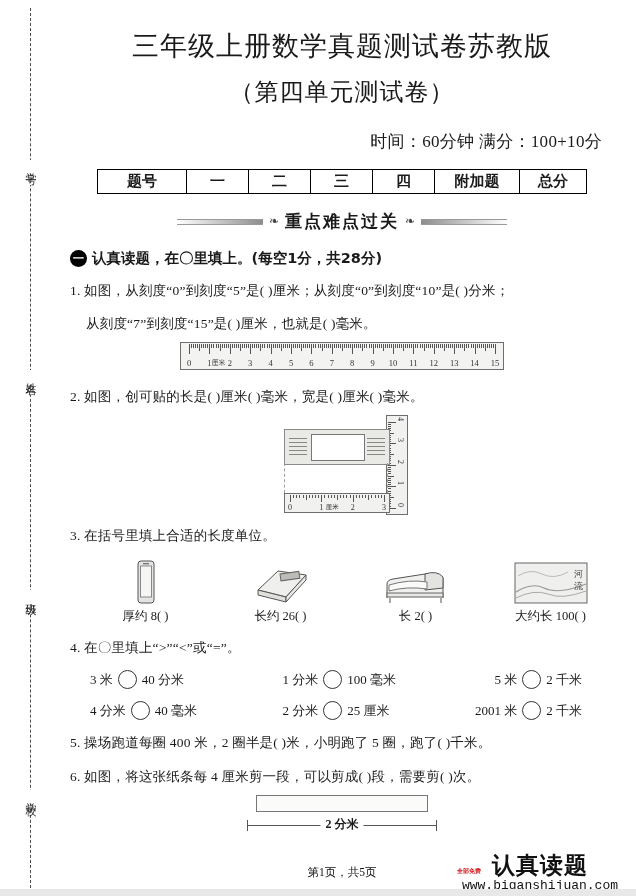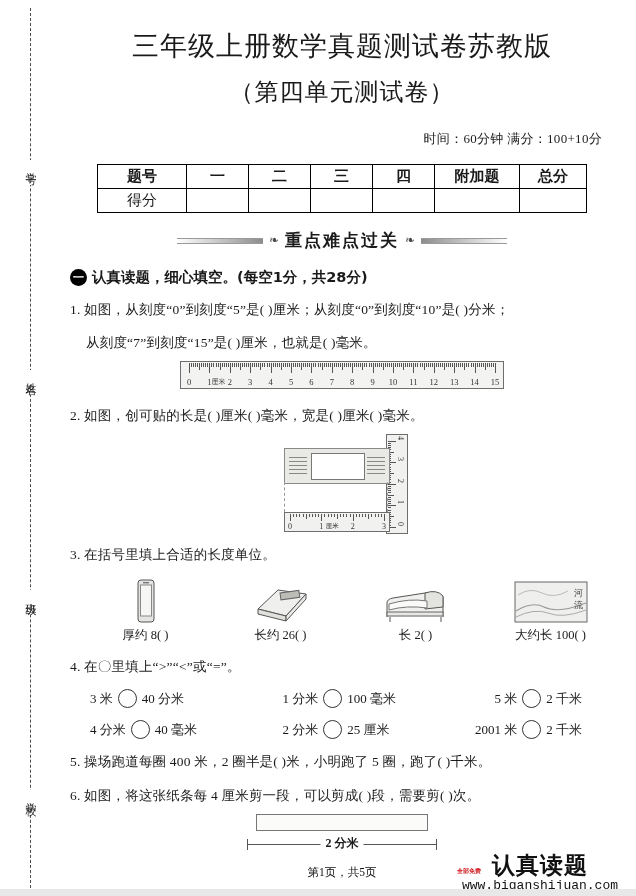--- a/index.html
+++ b/index.html
@@ -59,21 +59,21 @@
   }
   .subtitle {
     text-align: center;
     font-size: 24px;
     letter-spacing: 1px;
     margin: 12px 0 0 0;
   }
 
   .meta-line {
     text-align: right;
-    font-size: 13px;
+    font-size: 17px;
     margin: 22px 34px 3px 0;
     letter-spacing: .3px;
   }
 
   
   .score-table {
     border-collapse: collapse;
     margin: 16px auto;
     width: 490px;
     table-layout: fixed;
@@ -360,43 +360,34 @@
     <tbody>
         <tr>
       <td class="head-cell">题号</td>
       <td>一</td>
       <td>二</td>
       <td>三</td>
       <td>四</td>
       <td class="att">附加题</td>
       <td class="tot">总分</td>
     </tr>
-    <tr class="blank">
-      <td class="head-cell">得分</td>
-      <td></td>
-      <td></td>
-      <td></td>
-      <td></td>
-      <td class="att"></td>
-      <td class="tot"></td>
-    </tr>
   </tbody>
     </table>
 
   <div class="banner">
     <div class="rule"></div>
     <span class="leaf">❧</span>
     <span class="banner-text">重点难点过关</span>
     <span class="leaf">❧</span>
     <div class="rule right"></div>
   </div>
 
   <div class="sec-head">
     <span class="sec-num">一</span>
-    <span>认真读题，细心填空。(每空1分，共28分)</span>
+    <span>认真读题，在〇里填上。(每空1分，共28分)</span>
   </div>
 
   <div class="q">1. 如图，从刻度“0”到刻度“5”是(      )厘米；从刻度“0”到刻度“10”是(      )分米；</div>
   <div class="q q-cont">从刻度“7”到刻度“15”是(      )厘米，也就是(      )毫米。</div>
   <div class="ruler-wrap">
     <div class="ruler" id="ruler1"><div class="tick" style="left: 8px; height: 10px;"></div><div class="tick" style="left: 10.04px; height: 4px;"></div><div class="tick" style="left: 12.08px; height: 4px;"></div><div class="tick" style="left: 14.12px; height: 4px;"></div><div class="tick" style="left: 16.16px; height: 4px;"></div><div class="tick" style="left: 18.2px; height: 7px;"></div><div class="tick" style="left: 20.24px; height: 4px;"></div><div class="tick" style="left: 22.28px; height: 4px;"></div><div class="tick" style="left: 24.32px; height: 4px;"></div><div class="tick" style="left: 26.36px; height: 4px;"></div><div class="tick" style="left: 28.4px; height: 10px;"></div><div class="tick" style="left: 30.44px; height: 4px;"></div><div class="tick" style="left: 32.48px; height: 4px;"></div><div class="tick" style="left: 34.52px; height: 4px;"></div><div class="tick" style="left: 36.56px; height: 4px;"></div><div class="tick" style="left: 38.6px; height: 7px;"></div><div class="tick" style="left: 40.64px; height: 4px;"></div><div class="tick" style="left: 42.68px; height: 4px;"></div><div class="tick" style="left: 44.72px; height: 4px;"></div><div class="tick" style="left: 46.76px; height: 4px;"></div><div class="tick" style="left: 48.8px; height: 10px;"></div><div class="tick" style="left: 50.84px; height: 4px;"></div><div class="tick" style="left: 52.88px; height: 4px;"></div><div class="tick" style="left: 54.92px; height: 4px;"></div><div class="tick" style="left: 56.96px; height: 4px;"></div><div class="tick" style="left: 59px; height: 7px;"></div><div class="tick" style="left: 61.04px; height: 4px;"></div><div class="tick" style="left: 63.08px; height: 4px;"></div><div class="tick" style="left: 65.12px; height: 4px;"></div><div class="tick" style="left: 67.16px; height: 4px;"></div><div class="tick" style="left: 69.2px; height: 10px;"></div><div class="tick" style="left: 71.24px; height: 4px;"></div><div class="tick" style="left: 73.28px; height: 4px;"></div><div class="tick" style="left: 75.32px; height: 4px;"></div><div class="tick" style="left: 77.36px; height: 4px;"></div><div class="tick" style="left: 79.4px; height: 7px;"></div><div class="tick" style="left: 81.44px; height: 4px;"></div><div class="tick" style="left: 83.48px; height: 4px;"></div><div class="tick" style="left: 85.52px; height: 4px;"></div><div class="tick" style="left: 87.56px; height: 4px;"></div><div class="tick" style="left: 89.6px; height: 10px;"></div><div class="tick" style="left: 91.64px; height: 4px;"></div><div class="tick" style="left: 93.68px; height: 4px;"></div><div class="tick" style="left: 95.72px; height: 4px;"></div><div class="tick" style="left: 97.76px; height: 4px;"></div><div class="tick" style="left: 99.8px; height: 7px;"></div><div class="tick" style="left: 101.84px; height: 4px;"></div><div class="tick" style="left: 103.88px; height: 4px;"></div><div class="tick" style="left: 105.92px; height: 4px;"></div><div class="tick" style="left: 107.96px; height: 4px;"></div><div class="tick" style="left: 110px; height: 10px;"></div><div class="tick" style="left: 112.04px; height: 4px;"></div><div class="tick" style="left: 114.08px; height: 4px;"></div><div class="tick" style="left: 116.12px; height: 4px;"></div><div class="tick" style="left: 118.16px; height: 4px;"></div><div class="tick" style="left: 120.2px; height: 7px;"></div><div class="tick" style="left: 122.24px; height: 4px;"></div><div class="tick" style="left: 124.28px; height: 4px;"></div><div class="tick" style="left: 126.32px; height: 4px;"></div><div class="tick" style="left: 128.36px; height: 4px;"></div><div class="tick" style="left: 130.4px; height: 10px;"></div><div class="tick" style="left: 132.44px; height: 4px;"></div><div class="tick" style="left: 134.48px; height: 4px;"></div><div class="tick" style="left: 136.52px; height: 4px;"></div><div class="tick" style="left: 138.56px; height: 4px;"></div><div class="tick" style="left: 140.6px; height: 7px;"></div><div class="tick" style="left: 142.64px; height: 4px;"></div><div class="tick" style="left: 144.68px; height: 4px;"></div><div class="tick" style="left: 146.72px; height: 4px;"></div><div class="tick" style="left: 148.76px; height: 4px;"></div><div class="tick" style="left: 150.8px; height: 10px;"></div><div class="tick" style="left: 152.84px; height: 4px;"></div><div class="tick" style="left: 154.88px; height: 4px;"></div><div class="tick" style="left: 156.92px; height: 4px;"></div><div class="tick" style="left: 158.96px; height: 4px;"></div><div class="tick" style="left: 161px; height: 7px;"></div><div class="tick" style="left: 163.04px; height: 4px;"></div><div class="tick" style="left: 165.08px; height: 4px;"></div><div class="tick" style="left: 167.12px; height: 4px;"></div><div class="tick" style="left: 169.16px; height: 4px;"></div><div class="tick" style="left: 171.2px; height: 10px;"></div><div class="tick" style="left: 173.24px; height: 4px;"></div><div class="tick" style="left: 175.28px; height: 4px;"></div><div class="tick" style="left: 177.32px; height: 4px;"></div><div class="tick" style="left: 179.36px; height: 4px;"></div><div class="tick" style="left: 181.4px; height: 7px;"></div><div class="tick" style="left: 183.44px; height: 4px;"></div><div class="tick" style="left: 185.48px; height: 4px;"></div><div class="tick" style="left: 187.52px; height: 4px;"></div><div class="tick" style="left: 189.56px; height: 4px;"></div><div class="tick" style="left: 191.6px; height: 10px;"></div><div class="tick" style="left: 193.64px; height: 4px;"></div><div class="tick" style="left: 195.68px; height: 4px;"></div><div class="tick" style="left: 197.72px; height: 4px;"></div><div class="tick" style="left: 199.76px; height: 4px;"></div><div class="tick" style="left: 201.8px; height: 7px;"></div><div class="tick" style="left: 203.84px; height: 4px;"></div><div class="tick" style="left: 205.88px; height: 4px;"></div><div class="tick" style="left: 207.92px; height: 4px;"></div><div class="tick" style="left: 209.96px; height: 4px;"></div><div class="tick" style="left: 212px; height: 10px;"></div><div class="tick" style="left: 214.04px; height: 4px;"></div><div class="tick" style="left: 216.08px; height: 4px;"></div><div class="tick" style="left: 218.12px; height: 4px;"></div><div class="tick" style="left: 220.16px; height: 4px;"></div><div class="tick" style="left: 222.2px; height: 7px;"></div><div class="tick" style="left: 224.24px; height: 4px;"></div><div class="tick" style="left: 226.28px; height: 4px;"></div><div class="tick" style="left: 228.32px; height: 4px;"></div><div class="tick" style="left: 230.36px; height: 4px;"></div><div class="tick" style="left: 232.4px; height: 10px;"></div><div class="tick" style="left: 234.44px; height: 4px;"></div><div class="tick" style="left: 236.48px; height: 4px;"></div><div class="tick" style="left: 238.52px; height: 4px;"></div><div class="tick" style="left: 240.56px; height: 4px;"></div><div class="tick" style="left: 242.6px; height: 7px;"></div><div class="tick" style="left: 244.64px; height: 4px;"></div><div class="tick" style="left: 246.68px; height: 4px;"></div><div class="tick" style="left: 248.72px; height: 4px;"></div><div class="tick" style="left: 250.76px; height: 4px;"></div><div class="tick" style="left: 252.8px; height: 10px;"></div><div class="tick" style="left: 254.84px; height: 4px;"></div><div class="tick" style="left: 256.88px; height: 4px;"></div><div class="tick" style="left: 258.92px; height: 4px;"></div><div class="tick" style="left: 260.96px; height: 4px;"></div><div class="tick" style="left: 263px; height: 7px;"></div><div class="tick" style="left: 265.04px; height: 4px;"></div><div class="tick" style="left: 267.08px; height: 4px;"></div><div class="tick" style="left: 269.12px; height: 4px;"></div><div class="tick" style="left: 271.16px; height: 4px;"></div><div class="tick" style="left: 273.2px; height: 10px;"></div><div class="tick" style="left: 275.24px; height: 4px;"></div><div class="tick" style="left: 277.28px; height: 4px;"></div><div class="tick" style="left: 279.32px; height: 4px;"></div><div class="tick" style="left: 281.36px; height: 4px;"></div><div class="tick" style="left: 283.4px; height: 7px;"></div><div class="tick" style="left: 285.44px; height: 4px;"></div><div class="tick" style="left: 287.48px; height: 4px;"></div><div class="tick" style="left: 289.52px; height: 4px;"></div><div class="tick" style="left: 291.56px; height: 4px;"></div><div class="tick" style="left: 293.6px; height: 10px;"></div><div class="tick" style="left: 295.64px; height: 4px;"></div><div class="tick" style="left: 297.68px; height: 4px;"></div><div class="tick" style="left: 299.72px; height: 4px;"></div><div class="tick" style="left: 301.76px; height: 4px;"></div><div class="tick" style="left: 303.8px; height: 7px;"></div><div class="tick" style="left: 305.84px; height: 4px;"></div><div class="tick" style="left: 307.88px; height: 4px;"></div><div class="tick" style="left: 309.92px; height: 4px;"></div><div class="tick" style="left: 311.96px; height: 4px;"></div><div class="tick" style="left: 314px; height: 10px;"></div><div class="lbl" style="left: 8px;">0</div><div class="lbl" style="left: 28.4px;">1</div><div class="lbl" style="left: 48.8px;">2</div><div class="lbl" style="left: 69.2px;">3</div><div class="lbl" style="left: 89.6px;">4</div><div class="lbl" style="left: 110px;">5</div><div class="lbl" style="left: 130.4px;">6</div><div class="lbl" style="left: 150.8px;">7</div><div class="lbl" style="left: 171.2px;">8</div><div class="lbl" style="left: 191.6px;">9</div><div class="lbl" style="left: 212px;">10</div><div class="lbl" style="left: 232.4px;">11</div><div class="lbl" style="left: 252.8px;">12</div><div class="lbl" style="left: 273.2px;">13</div><div class="lbl" style="left: 293.6px;">14</div><div class="lbl" style="left: 314px;">15</div><div class="lbl" style="left: 37.58px; font-size: 7px;">厘米</div></div>
   </div>
 
   <div class="q">2. 如图，创可贴的长是(      )厘米(      )毫米，宽是(      )厘米(      )毫米。</div>
   <div class="bandage-wrap">

